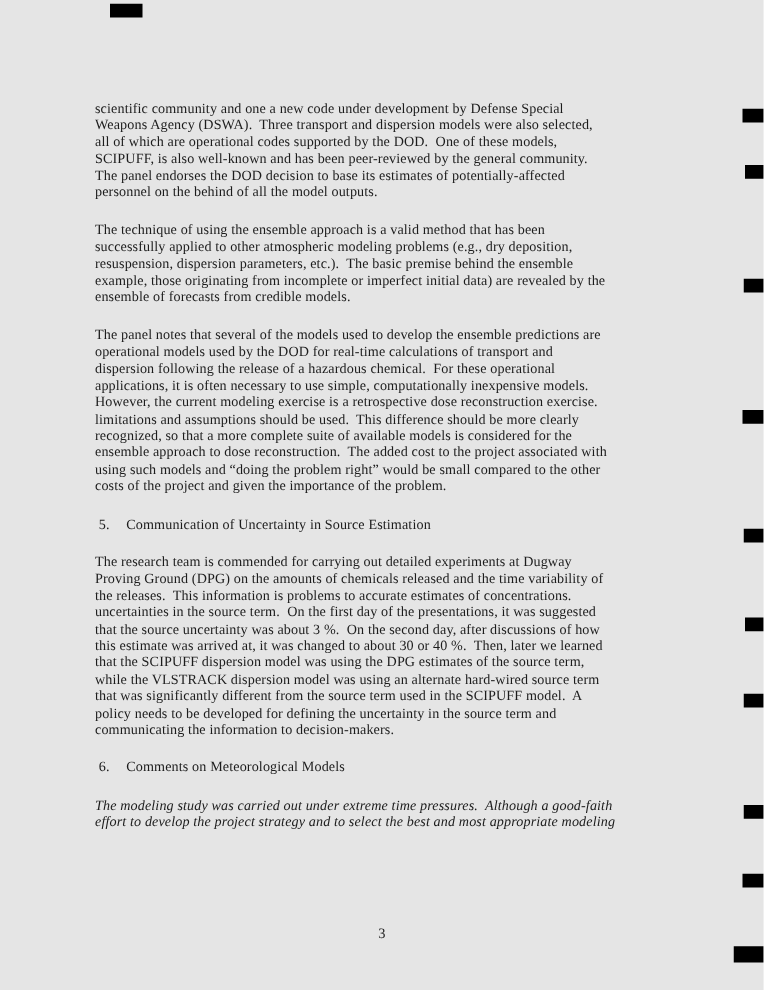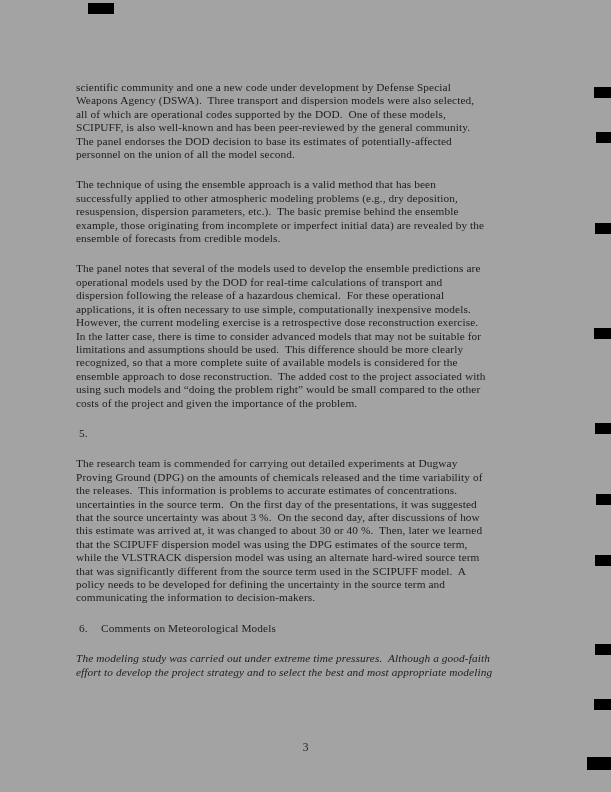--- a/index.html
+++ b/index.html
@@ -4,21 +4,21 @@
 <style>
   html, body {
     margin: 0;
     padding: 0;
     background: #ffffff;
   }
   .page {
     position: relative;
     width: 611px;
     height: 792px;
-    background: #a3a3a3;
+    background: #e5e5e5;
     overflow: hidden;
     font-family: "Liberation Serif", serif;
   }
   .content {
     position: absolute;
     left: 76px;
     top: 81px;
     width: 474px;
     color: #1c1c1c;
     font-size: 11.3px;
@@ -51,44 +51,44 @@
 
 <div class="page">
 
   <div class="content" id="content">
       <div class="block paragraph">
         <div class="line">scientific community and one a new code under development by Defense Special</div>
         <div class="line">Weapons Agency (DSWA).  Three transport and dispersion models were also selected,</div>
         <div class="line">all of which are operational codes supported by the DOD.  One of these models,</div>
         <div class="line">SCIPUFF, is also well-known and has been peer-reviewed by the general community.</div>
         <div class="line">The panel endorses the DOD decision to base its estimates of potentially-affected</div>
-        <div class="line">personnel on the union of all the model second.</div>
+        <div class="line">personnel on the behind of all the model outputs.</div>
       </div>
       <div class="block paragraph">
         <div class="line">The technique of using the ensemble approach is a valid method that has been</div>
         <div class="line">successfully applied to other atmospheric modeling problems (e.g., dry deposition,</div>
         <div class="line">resuspension, dispersion parameters, etc.).  The basic premise behind the ensemble</div>
         <div class="line">example, those originating from incomplete or imperfect initial data) are revealed by the</div>
         <div class="line">ensemble of forecasts from credible models.</div>
       </div>
       <div class="block paragraph">
         <div class="line">The panel notes that several of the models used to develop the ensemble predictions are</div>
         <div class="line">operational models used by the DOD for real-time calculations of transport and</div>
         <div class="line">dispersion following the release of a hazardous chemical.  For these operational</div>
         <div class="line">applications, it is often necessary to use simple, computationally inexpensive models.</div>
         <div class="line">However, the current modeling exercise is a retrospective dose reconstruction exercise.</div>
-        <div class="line">In the latter case, there is time to consider advanced models that may not be suitable for</div>
         <div class="line">limitations and assumptions should be used.  This difference should be more clearly</div>
         <div class="line">recognized, so that a more complete suite of available models is considered for the</div>
         <div class="line">ensemble approach to dose reconstruction.  The added cost to the project associated with</div>
         <div class="line">using such models and “doing the problem right” would be small compared to the other</div>
         <div class="line">costs of the project and given the importance of the problem.</div>
       </div>
       <div class="block heading">
         <span class="num">5.</span>
+        <span class="lab">Communication of Uncertainty in Source Estimation</span>
       </div>
       <div class="block paragraph">
         <div class="line">The research team is commended for carrying out detailed experiments at Dugway</div>
         <div class="line">Proving Ground (DPG) on the amounts of chemicals released and the time variability of</div>
         <div class="line">the releases.  This information is problems to accurate estimates of concentrations.</div>
         <div class="line">uncertainties in the source term.  On the first day of the presentations, it was suggested</div>
         <div class="line">that the source uncertainty was about 3 %.  On the second day, after discussions of how</div>
         <div class="line">this estimate was arrived at, it was changed to about 30 or 40 %.  Then, later we learned</div>
         <div class="line">that the SCIPUFF dispersion model was using the DPG estimates of the source term,</div>
         <div class="line">while the VLSTRACK dispersion model was using an alternate hard-wired source term</div>

